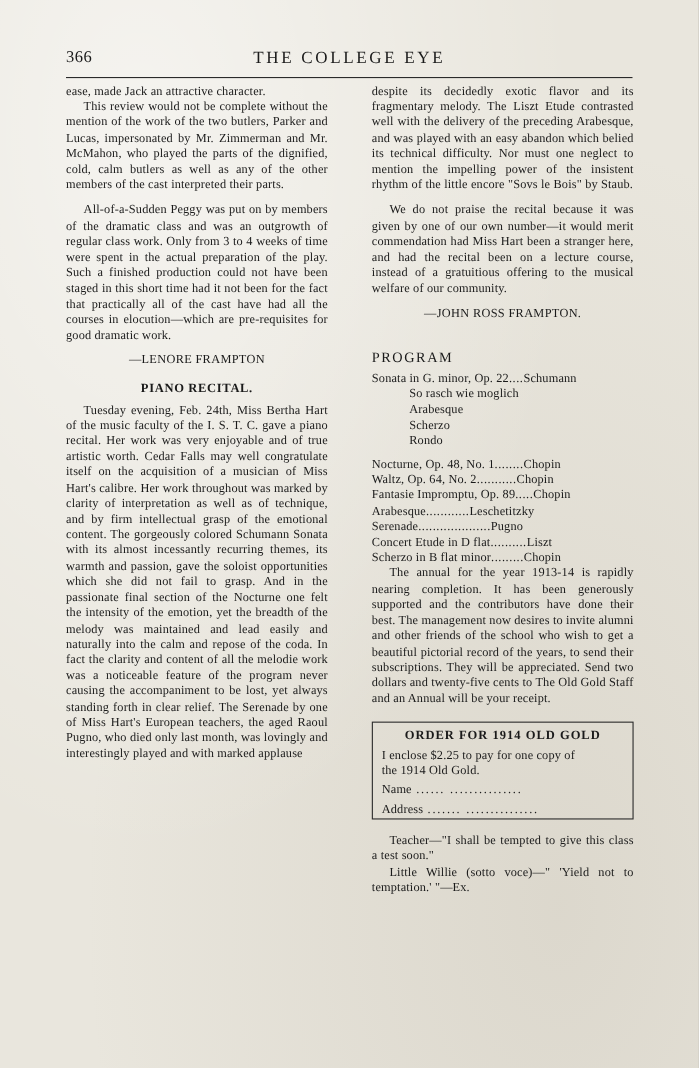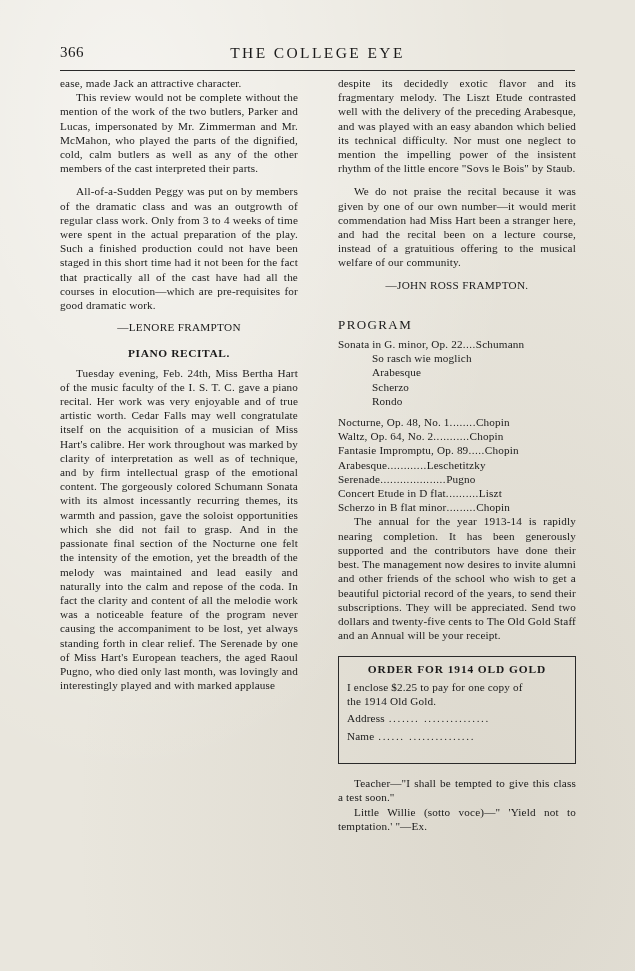--- a/index.html
+++ b/index.html
@@ -120,21 +120,21 @@
     text-indent: 0;
     margin: 0 0 0 34px;
     font-size: 11.2px;
     line-height: 14.2px;
   }
   .prog-gap { margin-top: 7px; }
   .dots { letter-spacing: 0.5px; }
   .box {
     margin-top: 14px;
     border: 1px solid #2a2a2a;
-    padding: 5px 8px 20px 8px;
+    padding: 5px 8px 1px 8px;
     box-sizing: border-box;
     width: 238px;
   }
   .box-title {
     text-align: center;
     font-weight: bold;
     font-size: 11.4px;
     letter-spacing: 0.9px;
     margin-bottom: 3px;
     text-indent: 0;
@@ -198,22 +198,22 @@
       <p class="prog-line"><span>Serenade</span><span class="dots">....................</span><span>Pugno</span></p>
       <p class="prog-line"><span>Concert Etude in D flat</span><span class="dots">..........</span><span>Liszt</span></p>
       <p class="prog-line"><span>Scherzo in B flat minor</span><span class="dots">.........</span><span>Chopin</span></p>
 
       <p>The annual for the year 1913-14 is rapidly nearing completion. It has been generously supported and the contributors have done their best. The management now desires to invite alumni and other friends of the school who wish to get a beautiful pictorial record of the years, to send their subscriptions. They will be appreciated. Send two dollars and twenty-five cents to The Old Gold Staff and an Annual will be your receipt.</p>
 
       <div class="box">
         <p class="box-title">ORDER FOR 1914 OLD GOLD</p>
         <p class="box-line">I enclose $2.25 to pay for one copy of</p>
         <p class="box-line">the 1914 Old Gold.</p>
+        <p class="field"><span class="label">Name</span><span class="leader">......  ...............</span></p>
         <p class="field"><span class="label">Address</span><span class="leader">.......  ...............</span></p>
-        <p class="field"><span class="label">Name</span><span class="leader">......  ...............</span></p>
       </div>
 
       <p class="after-box">Teacher—"I shall be tempted to give this class a test soon."</p>
       <p>Little Willie (sotto voce)—" 'Yield not to temptation.' "—Ex.</p>
     </div>
 
   </div>
 </div>
 
 </body></html>

